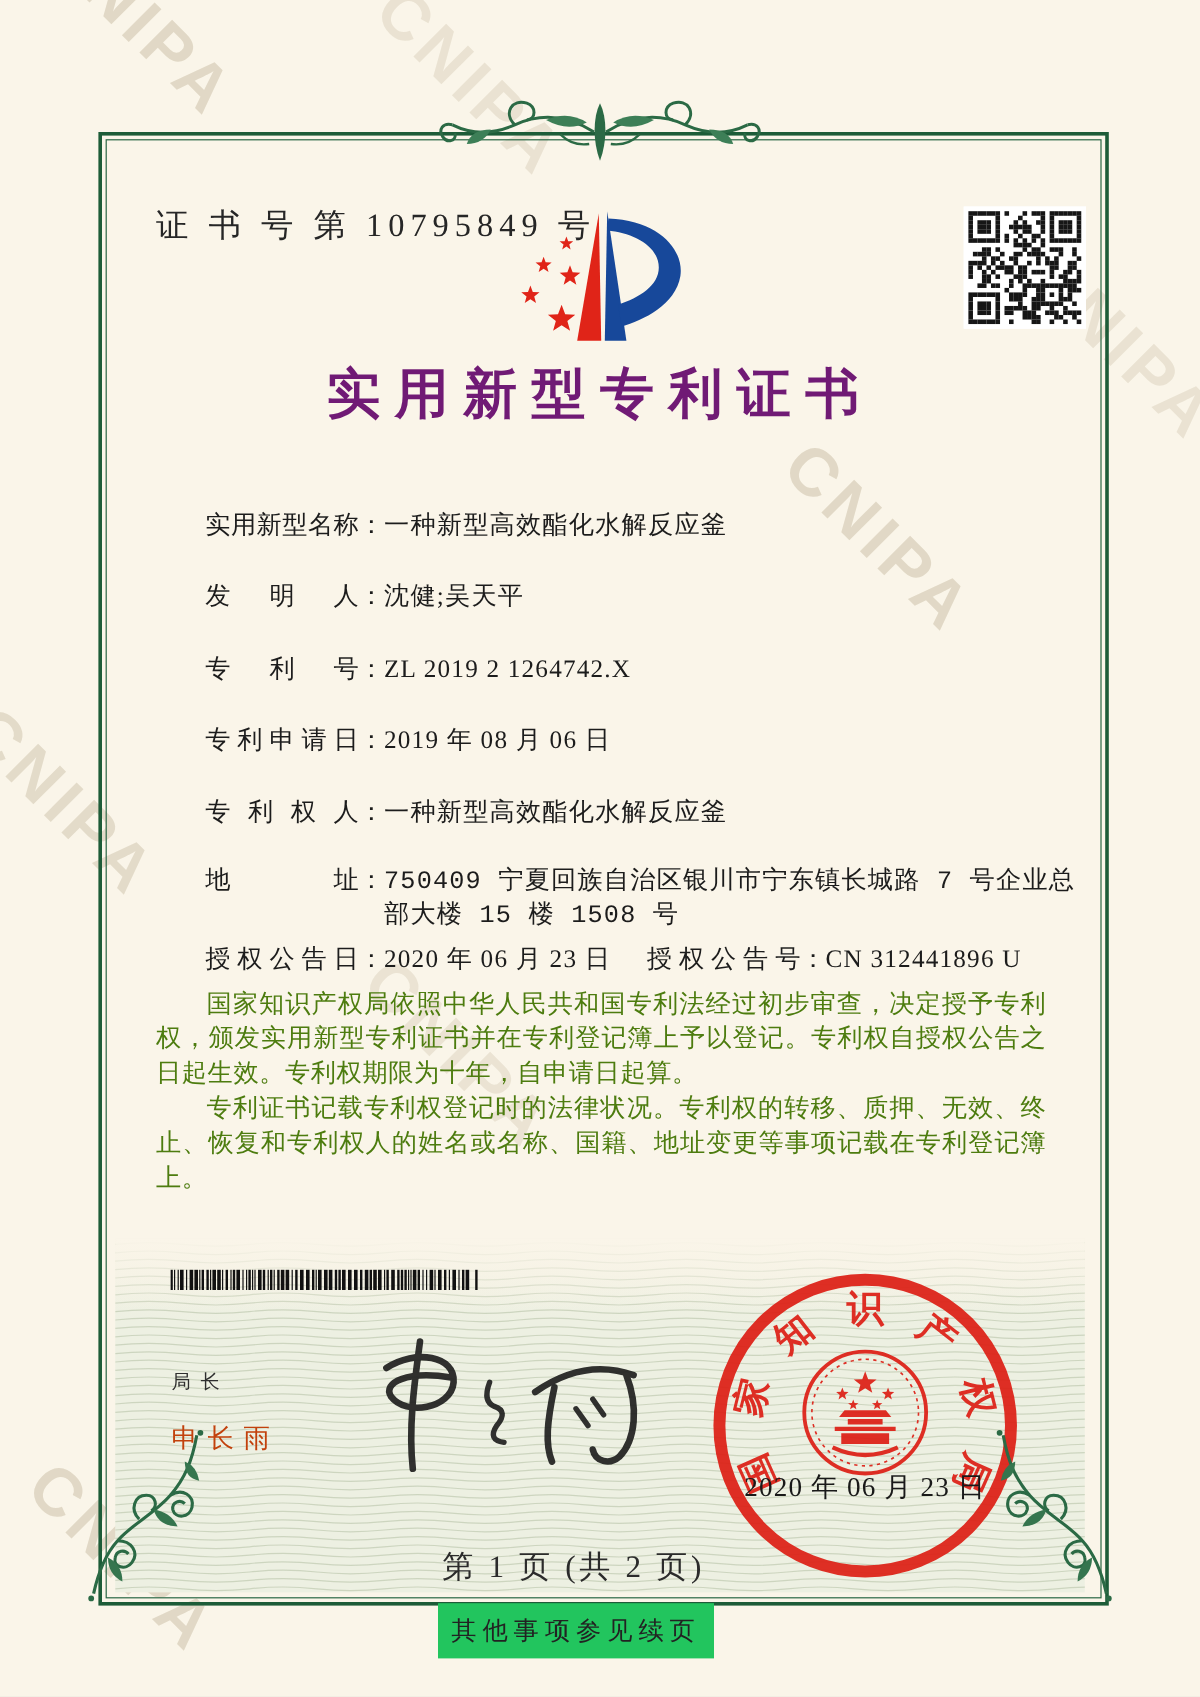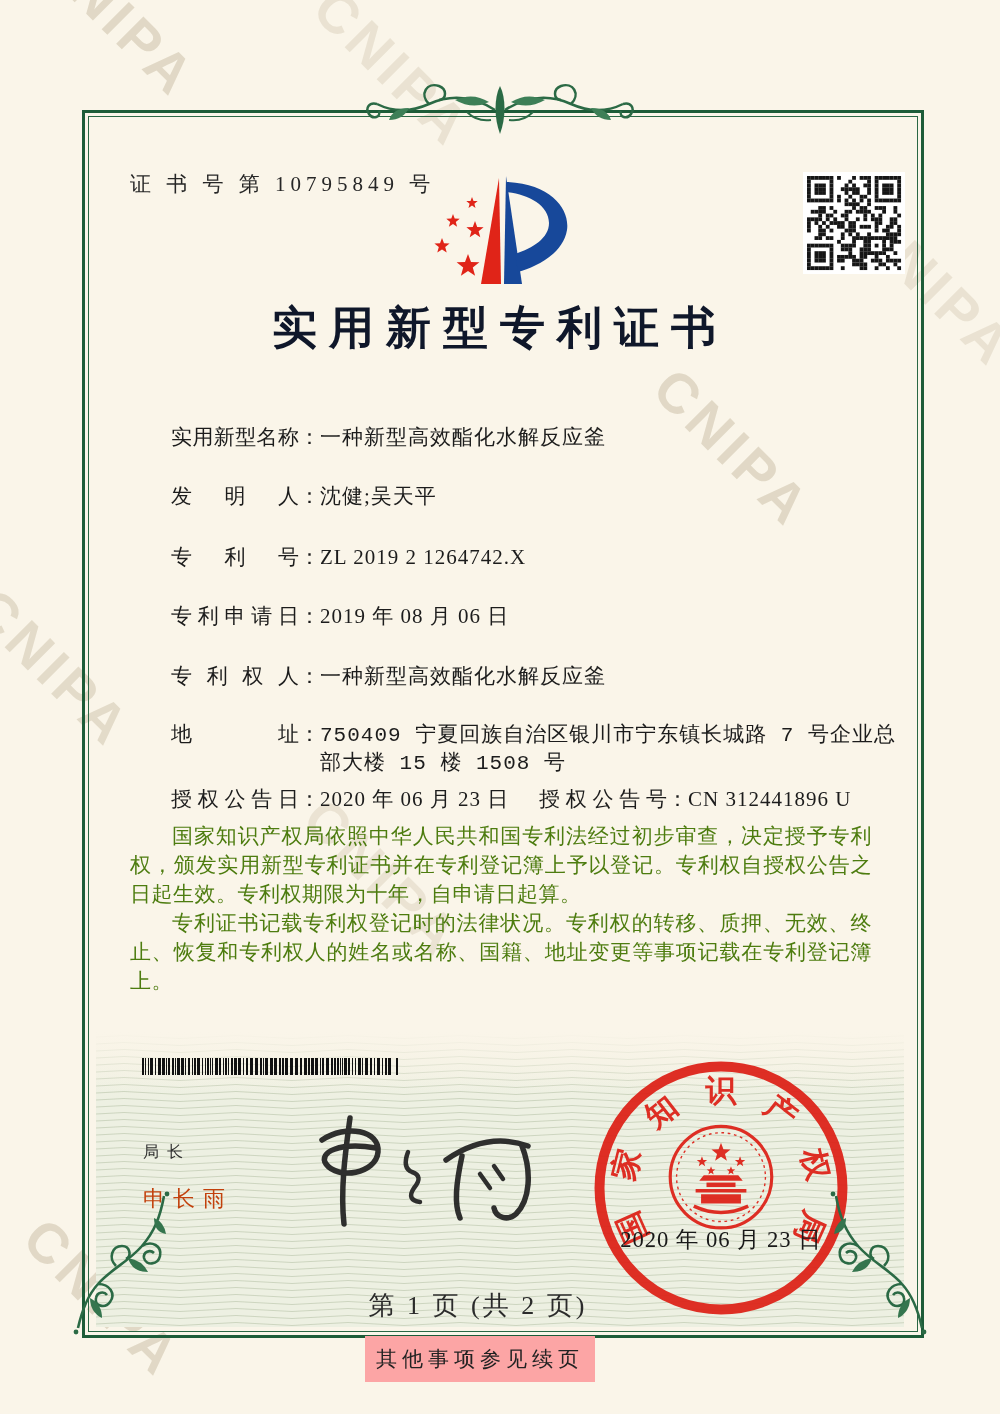--- a/index.html
+++ b/index.html
@@ -8,43 +8,43 @@
   .wm{position:absolute;font-family:"Liberation Sans","DejaVu Sans",sans-serif;font-weight:bold;
       font-size:56px;letter-spacing:5px;color:#c9bda4;transform:rotate(45deg);z-index:0;user-select:none;}
   .band{position:absolute;left:96px;top:1032px;width:808px;height:295px;z-index:1;
         background:linear-gradient(#f6f2e4,#edf0e2 70px);}
   .bandfade{position:absolute;left:0;top:0;width:808px;height:60px;
         background:linear-gradient(#faf5e9,rgba(250,245,233,0));}
   .frame{position:absolute;left:82px;top:110px;width:836px;height:1222px;
          border:3px solid #1d5c38;z-index:2;pointer-events:none;}
   .frame-inner{position:absolute;inset:3px;border:1px solid #2a6744;}
   .content{position:absolute;inset:0;z-index:3;}
-  .certno{position:absolute;left:130px;top:170px;font-size:21px;letter-spacing:5px;color:#262626;}
+  .certno{position:absolute;left:130px;top:170px;font-size:27px;letter-spacing:5px;color:#262626;}
   .qr{position:absolute;left:803px;top:172px;width:102px;height:102px;background:#fff;}
   .logo{position:absolute;left:420px;top:176px;}
   .title{position:absolute;left:0;top:298px;width:100%;text-align:center;font-size:45px;
-         font-weight:bold;letter-spacing:12px;color:#0f172a;}
+         font-weight:bold;letter-spacing:12px;color:#701a75;}
   .fields{position:absolute;left:142px;top:410px;width:740px;}
   .field{position:absolute;font-size:21px;line-height:28px;white-space:nowrap;margin-left:29px;}
   .flabel{display:inline-block;width:128px;text-align:justify;text-align-last:justify;vertical-align:top;}
   .fcolon{display:inline-block;vertical-align:top;}
   .fval{display:inline-block;max-width:585px;vertical-align:top;letter-spacing:1px;white-space:normal;}
   .paras{position:absolute;left:130px;top:822px;width:742px;font-size:21px;line-height:29px;
          text-align:justify;letter-spacing:.5px;color:#4d7c0f;}
   .paras p{margin:0;text-indent:2em;}
   .barcode{position:absolute;left:142px;top:1058px;}
   .sig-title{position:absolute;left:143px;top:1142px;font-family:"Liberation Sans","DejaVu Sans",sans-serif;
          font-size:16px;letter-spacing:8px;color:#2e2e2e;}
   .sig-name{position:absolute;left:143px;top:1184px;font-family:"Liberation Sans","DejaVu Sans",sans-serif;
          font-size:22px;letter-spacing:8px;color:#c2410c;}
   .signature{position:absolute;left:288px;top:1106px;}
   .seal{position:absolute;left:585px;top:1052px;}
   .pageinfo{position:absolute;left:0;top:1288px;width:956px;text-align:center;font-size:26px;
          letter-spacing:3px;color:#2b2b2b;}
-  .contbox{position:absolute;left:365px;top:1336px;width:230px;height:46px;background:#fca5a5;
+  .contbox{position:absolute;left:365px;top:1336px;width:230px;height:46px;background:#22c55e;
          text-align:center;line-height:46px;font-size:21px;letter-spacing:5px;color:#222;z-index:3;}
   .orn{position:absolute;z-index:4;pointer-events:none;}
 </style>
 </head>
 <body>
 
 <div class="page">
 
   <div id="wmlayer">
       <div class="wm" style="left: 20px; top: -15px; opacity: 0.5;">CNIPA</div>

